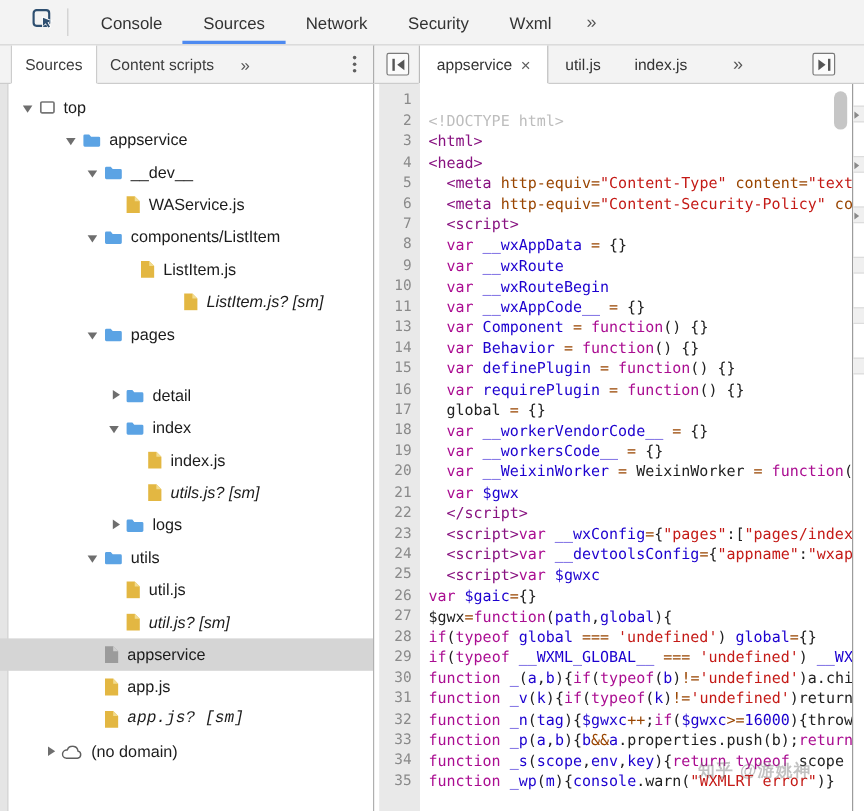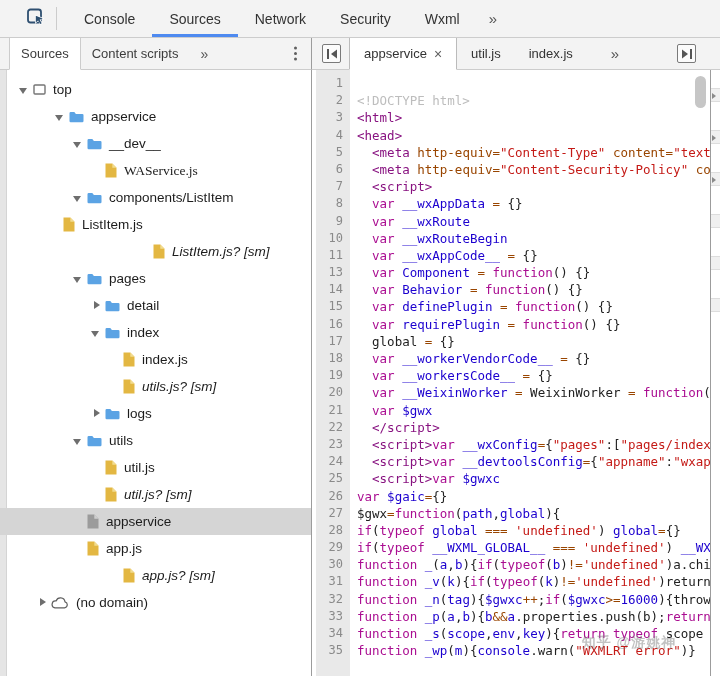--- a/index.html
+++ b/index.html
@@ -182,40 +182,40 @@
           </div>
           <div class="tree-row" style="padding-left: 72px;">
             <span class="exp open"></span>
             <span class="ticon">
               <svg width="15" height="12" viewBox="0 0 15 12">
                 <path d="M0.5 2.2 Q0.5 1 1.7 1 h3.6 l1.6 1.9 h6.4 q1.2 0 1.2 1.2 v6 q0 1.2 -1.2 1.2 H1.7 q-1.2 0 -1.2 -1.2 z" fill="var(--folder)"></path>
               </svg>
             </span>
             <span class="tlabel">__dev__</span>
           </div>
-          <div class="tree-row" style="padding-left: 90px; font-family: Liberation Serif, serif;">
+          <div class="tree-row" style="padding-left: 90px;">
             <span class="exp"></span>
             <span class="ticon">
               <svg width="12" height="15" viewBox="0 0 12 15">
                 <path d="M0.5 0.5 h6.8 l4.2 4.2 v9.8 h-11 z" fill="var(--file-body)"></path>
                 <path d="M7.3 0.5 l4.2 4.2 h-4.2 z" fill="var(--file-fold)"></path>
               </svg>
             </span>
             <span class="tlabel">WAService.js</span>
           </div>
           <div class="tree-row" style="padding-left: 72px;">
             <span class="exp open"></span>
             <span class="ticon">
               <svg width="15" height="12" viewBox="0 0 15 12">
                 <path d="M0.5 2.2 Q0.5 1 1.7 1 h3.6 l1.6 1.9 h6.4 q1.2 0 1.2 1.2 v6 q0 1.2 -1.2 1.2 H1.7 q-1.2 0 -1.2 -1.2 z" fill="var(--folder)"></path>
               </svg>
             </span>
             <span class="tlabel">components/ListItem</span>
           </div>
-          <div class="tree-row" style="padding-left: 38px; margin-left: 10px;">
+          <div class="tree-row" style="padding-left: 102px;">
             <span class="exp"></span>
             <span class="ticon">
               <svg width="12" height="15" viewBox="0 0 12 15">
                 <path d="M0.5 0.5 h6.8 l4.2 4.2 v9.8 h-11 z" fill="var(--file-body)"></path>
                 <path d="M7.3 0.5 l4.2 4.2 h-4.2 z" fill="var(--file-fold)"></path>
               </svg>
             </span>
             <span class="tlabel">ListItem.js</span>
           </div>
           <div class="tree-row" style="padding-left: 90px; margin-left: 48px;">
@@ -229,66 +229,66 @@
             <span class="tlabel italic">ListItem.js? [sm]</span>
           </div>
           <div class="tree-row" style="padding-left: 72px;">
             <span class="exp open"></span>
             <span class="ticon">
               <svg width="15" height="12" viewBox="0 0 15 12">
                 <path d="M0.5 2.2 Q0.5 1 1.7 1 h3.6 l1.6 1.9 h6.4 q1.2 0 1.2 1.2 v6 q0 1.2 -1.2 1.2 H1.7 q-1.2 0 -1.2 -1.2 z" fill="var(--folder)"></path>
               </svg>
             </span>
             <span class="tlabel">pages</span>
+          </div>
+          <div class="tree-row" style="padding-left: 90px; margin-top: 24px;">
+            <span class="exp closed"></span>
+            <span class="ticon">
+              <svg width="15" height="12" viewBox="0 0 15 12">
+                <path d="M0.5 2.2 Q0.5 1 1.7 1 h3.6 l1.6 1.9 h6.4 q1.2 0 1.2 1.2 v6 q0 1.2 -1.2 1.2 H1.7 q-1.2 0 -1.2 -1.2 z" fill="var(--folder)"></path>
+              </svg>
+            </span>
+            <span class="tlabel">detail</span>
+          </div>
+          <div class="tree-row" style="padding-left: 90px;">
+            <span class="exp open"></span>
+            <span class="ticon">
+              <svg width="15" height="12" viewBox="0 0 15 12">
+                <path d="M0.5 2.2 Q0.5 1 1.7 1 h3.6 l1.6 1.9 h6.4 q1.2 0 1.2 1.2 v6 q0 1.2 -1.2 1.2 H1.7 q-1.2 0 -1.2 -1.2 z" fill="var(--folder)"></path>
+              </svg>
+            </span>
+            <span class="tlabel">index</span>
+          </div>
+          <div class="tree-row" style="padding-left: 108px;">
+            <span class="exp"></span>
+            <span class="ticon">
+              <svg width="12" height="15" viewBox="0 0 12 15">
+                <path d="M0.5 0.5 h6.8 l4.2 4.2 v9.8 h-11 z" fill="var(--file-body)"></path>
+                <path d="M7.3 0.5 l4.2 4.2 h-4.2 z" fill="var(--file-fold)"></path>
+              </svg>
+            </span>
+            <span class="tlabel">index.js</span>
+          </div>
+          <div class="tree-row" style="padding-left: 108px;">
+            <span class="exp"></span>
+            <span class="ticon">
+              <svg width="12" height="15" viewBox="0 0 12 15">
+                <path d="M0.5 0.5 h6.8 l4.2 4.2 v9.8 h-11 z" fill="var(--file-body)"></path>
+                <path d="M7.3 0.5 l4.2 4.2 h-4.2 z" fill="var(--file-fold)"></path>
+              </svg>
+            </span>
+            <span class="tlabel italic">utils.js? [sm]</span>
           </div>
           <div class="tree-row" style="padding-left: 90px;">
             <span class="exp closed"></span>
             <span class="ticon">
               <svg width="15" height="12" viewBox="0 0 15 12">
                 <path d="M0.5 2.2 Q0.5 1 1.7 1 h3.6 l1.6 1.9 h6.4 q1.2 0 1.2 1.2 v6 q0 1.2 -1.2 1.2 H1.7 q-1.2 0 -1.2 -1.2 z" fill="var(--folder)"></path>
               </svg>
             </span>
-            <span class="tlabel">detail</span>
-          </div>
-          <div class="tree-row" style="padding-left: 90px;">
-            <span class="exp open"></span>
-            <span class="ticon">
-              <svg width="15" height="12" viewBox="0 0 15 12">
-                <path d="M0.5 2.2 Q0.5 1 1.7 1 h3.6 l1.6 1.9 h6.4 q1.2 0 1.2 1.2 v6 q0 1.2 -1.2 1.2 H1.7 q-1.2 0 -1.2 -1.2 z" fill="var(--folder)"></path>
-              </svg>
-            </span>
-            <span class="tlabel">index</span>
-          </div>
-          <div class="tree-row" style="padding-left: 108px;">
-            <span class="exp"></span>
-            <span class="ticon">
-              <svg width="12" height="15" viewBox="0 0 12 15">
-                <path d="M0.5 0.5 h6.8 l4.2 4.2 v9.8 h-11 z" fill="var(--file-body)"></path>
-                <path d="M7.3 0.5 l4.2 4.2 h-4.2 z" fill="var(--file-fold)"></path>
-              </svg>
-            </span>
-            <span class="tlabel">index.js</span>
-          </div>
-          <div class="tree-row" style="padding-left: 108px;">
-            <span class="exp"></span>
-            <span class="ticon">
-              <svg width="12" height="15" viewBox="0 0 12 15">
-                <path d="M0.5 0.5 h6.8 l4.2 4.2 v9.8 h-11 z" fill="var(--file-body)"></path>
-                <path d="M7.3 0.5 l4.2 4.2 h-4.2 z" fill="var(--file-fold)"></path>
-              </svg>
-            </span>
-            <span class="tlabel italic">utils.js? [sm]</span>
-          </div>
-          <div class="tree-row" style="padding-left: 90px;">
-            <span class="exp closed"></span>
-            <span class="ticon">
-              <svg width="15" height="12" viewBox="0 0 15 12">
-                <path d="M0.5 2.2 Q0.5 1 1.7 1 h3.6 l1.6 1.9 h6.4 q1.2 0 1.2 1.2 v6 q0 1.2 -1.2 1.2 H1.7 q-1.2 0 -1.2 -1.2 z" fill="var(--folder)"></path>
-              </svg>
-            </span>
             <span class="tlabel">logs</span>
           </div>
           <div class="tree-row" style="padding-left: 72px;">
             <span class="exp open"></span>
             <span class="ticon">
               <svg width="15" height="12" viewBox="0 0 15 12">
                 <path d="M0.5 2.2 Q0.5 1 1.7 1 h3.6 l1.6 1.9 h6.4 q1.2 0 1.2 1.2 v6 q0 1.2 -1.2 1.2 H1.7 q-1.2 0 -1.2 -1.2 z" fill="var(--folder)"></path>
               </svg>
             </span>
             <span class="tlabel">utils</span>
@@ -326,21 +326,21 @@
           <div class="tree-row" style="padding-left: 72px;">
             <span class="exp"></span>
             <span class="ticon">
               <svg width="12" height="15" viewBox="0 0 12 15">
                 <path d="M0.5 0.5 h6.8 l4.2 4.2 v9.8 h-11 z" fill="var(--file-body)"></path>
                 <path d="M7.3 0.5 l4.2 4.2 h-4.2 z" fill="var(--file-fold)"></path>
               </svg>
             </span>
             <span class="tlabel">app.js</span>
           </div>
-          <div class="tree-row" style="padding-left: 108px;">
+          <div class="tree-row" style="padding-left: 72px; font-family: Liberation Mono, monospace;">
             <span class="exp"></span>
             <span class="ticon">
               <svg width="12" height="15" viewBox="0 0 12 15">
                 <path d="M0.5 0.5 h6.8 l4.2 4.2 v9.8 h-11 z" fill="var(--file-body)"></path>
                 <path d="M7.3 0.5 l4.2 4.2 h-4.2 z" fill="var(--file-fold)"></path>
               </svg>
             </span>
             <span class="tlabel italic">app.js? [sm]</span>
           </div>
           <div class="tree-row" style="padding-left: 36px;">

